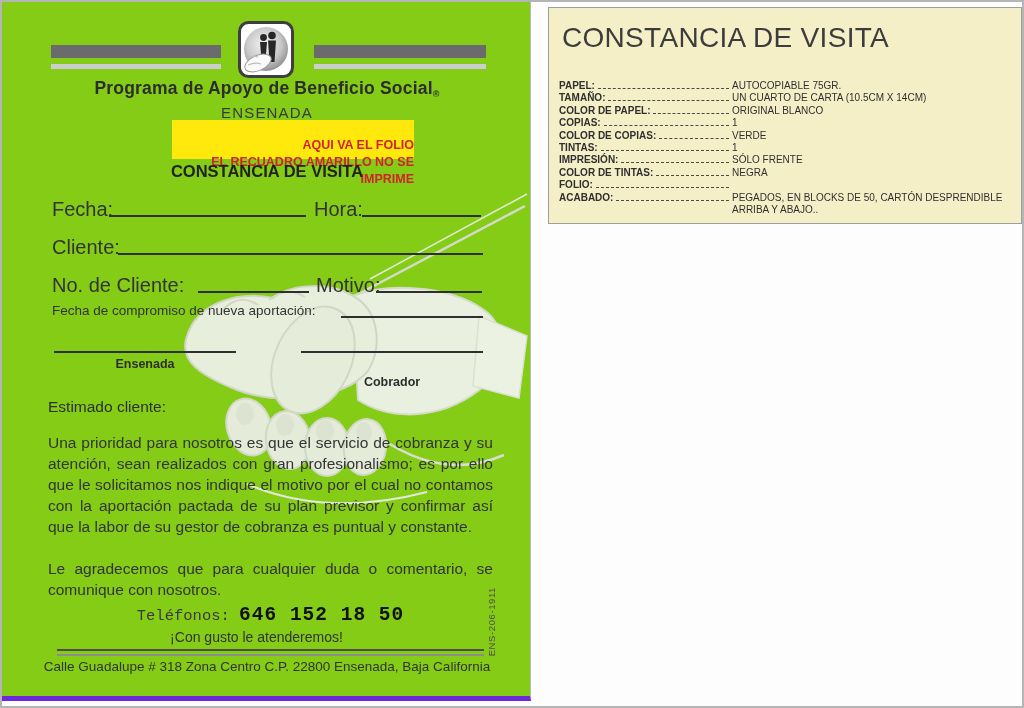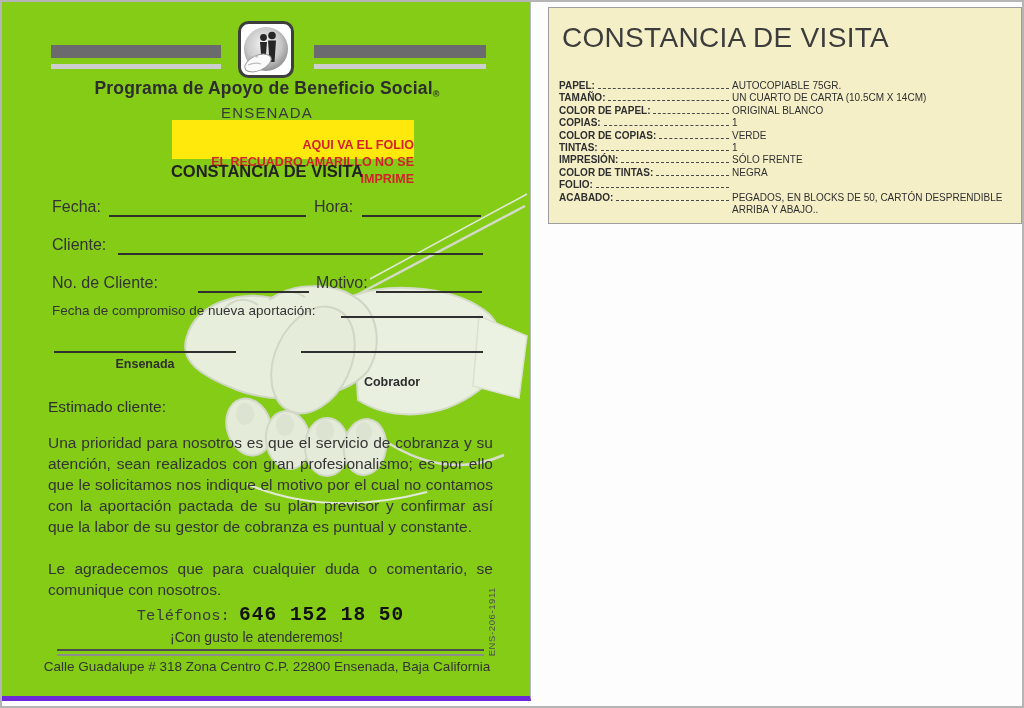--- a/index.html
+++ b/index.html
@@ -16,21 +16,21 @@
   .form-panel{left:0;top:0;width:529px;height:699px;background:#84cc16;
     border-right:1px solid #b8b8b8;border-bottom:5px solid #6d28d9;}
   .hdr-bar-dark{background:var(--bar-dark);height:13px;width:170px;}
   .hdr-bar-light{background:var(--bar-light);height:5px;width:170px;}
   .org-name{left:0;top:76px;width:530px;text-align:center;font-weight:bold;font-size:17.5px;color:#2d2d2d;letter-spacing:.2px;}
   .org-name .reg{font-size:9px;vertical-align:baseline;position:relative;top:3px;}
   .org-city{left:0;top:102px;width:530px;text-align:center;font-weight:normal;font-size:15px;letter-spacing:1.2px;color:#3a3a3a;}
   .notice{left:146px;top:118px;width:242px;height:39px;background:var(--notice-bg);
     text-align:right;font-weight:bold;font-size:12.5px;line-height:17px;color:var(--notice-text);padding-top:17px;margin-left:24px;}
   .form-title{left:0;top:160px;width:530px;text-align:center;font-weight:bold;font-size:16.5px;color:#222;}
-  .flabel{font-size:16px;color:var(--ink);white-space:nowrap;text-align:center;}
+  .flabel{font-size:20px;color:var(--ink);white-space:nowrap;text-align:center;}
   .flabel-sm{font-size:13.5px;color:var(--ink);white-space:nowrap;}
   .fline{height:2px;background:var(--line);}
   .sig-label{font-weight:bold;font-size:12.5px;text-align:center;color:#2e2e2e;}
   .salutation{left:46px;top:396px;font-size:15.5px;color:#2e2e2e;}
   .para{left:46px;width:445px;font-size:15.5px;line-height:21px;text-align:justify;color:#343434;}
   .tel-row{left:46px;top:602px;width:445px;text-align:center;font-size:15.5px;color:#3a3a3a;font-family:Liberation Mono, monospace;}
   .tel-row .num{font-weight:bold;font-size:19.5px;color:#111;letter-spacing:1px;}
   .tagline{left:32px;top:627px;width:445px;text-align:center;font-size:14px;color:#333;}
   .double-rule{left:55px;top:647px;width:427px;height:7px;border-top:2px solid #4d4d4d;border-bottom:2px solid #8d8d8d;}
   .address{left:0;top:657px;width:530px;text-align:center;font-size:13.5px;color:#333;}

